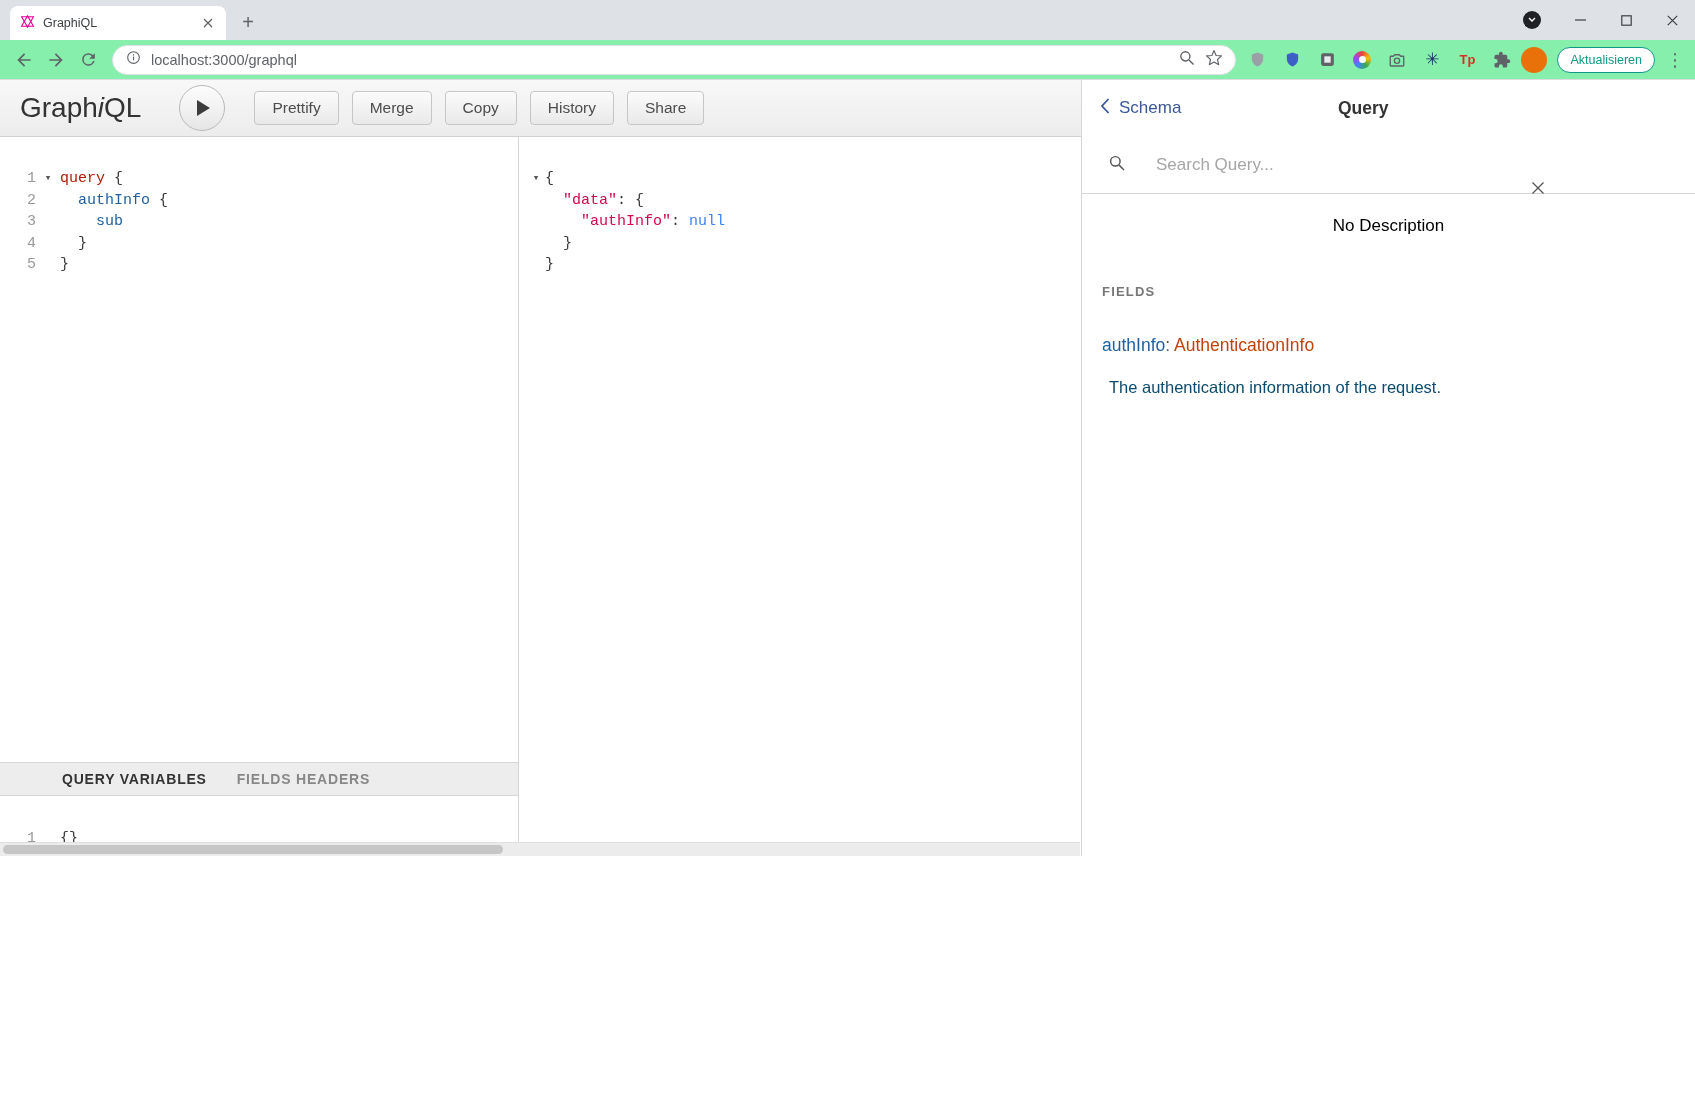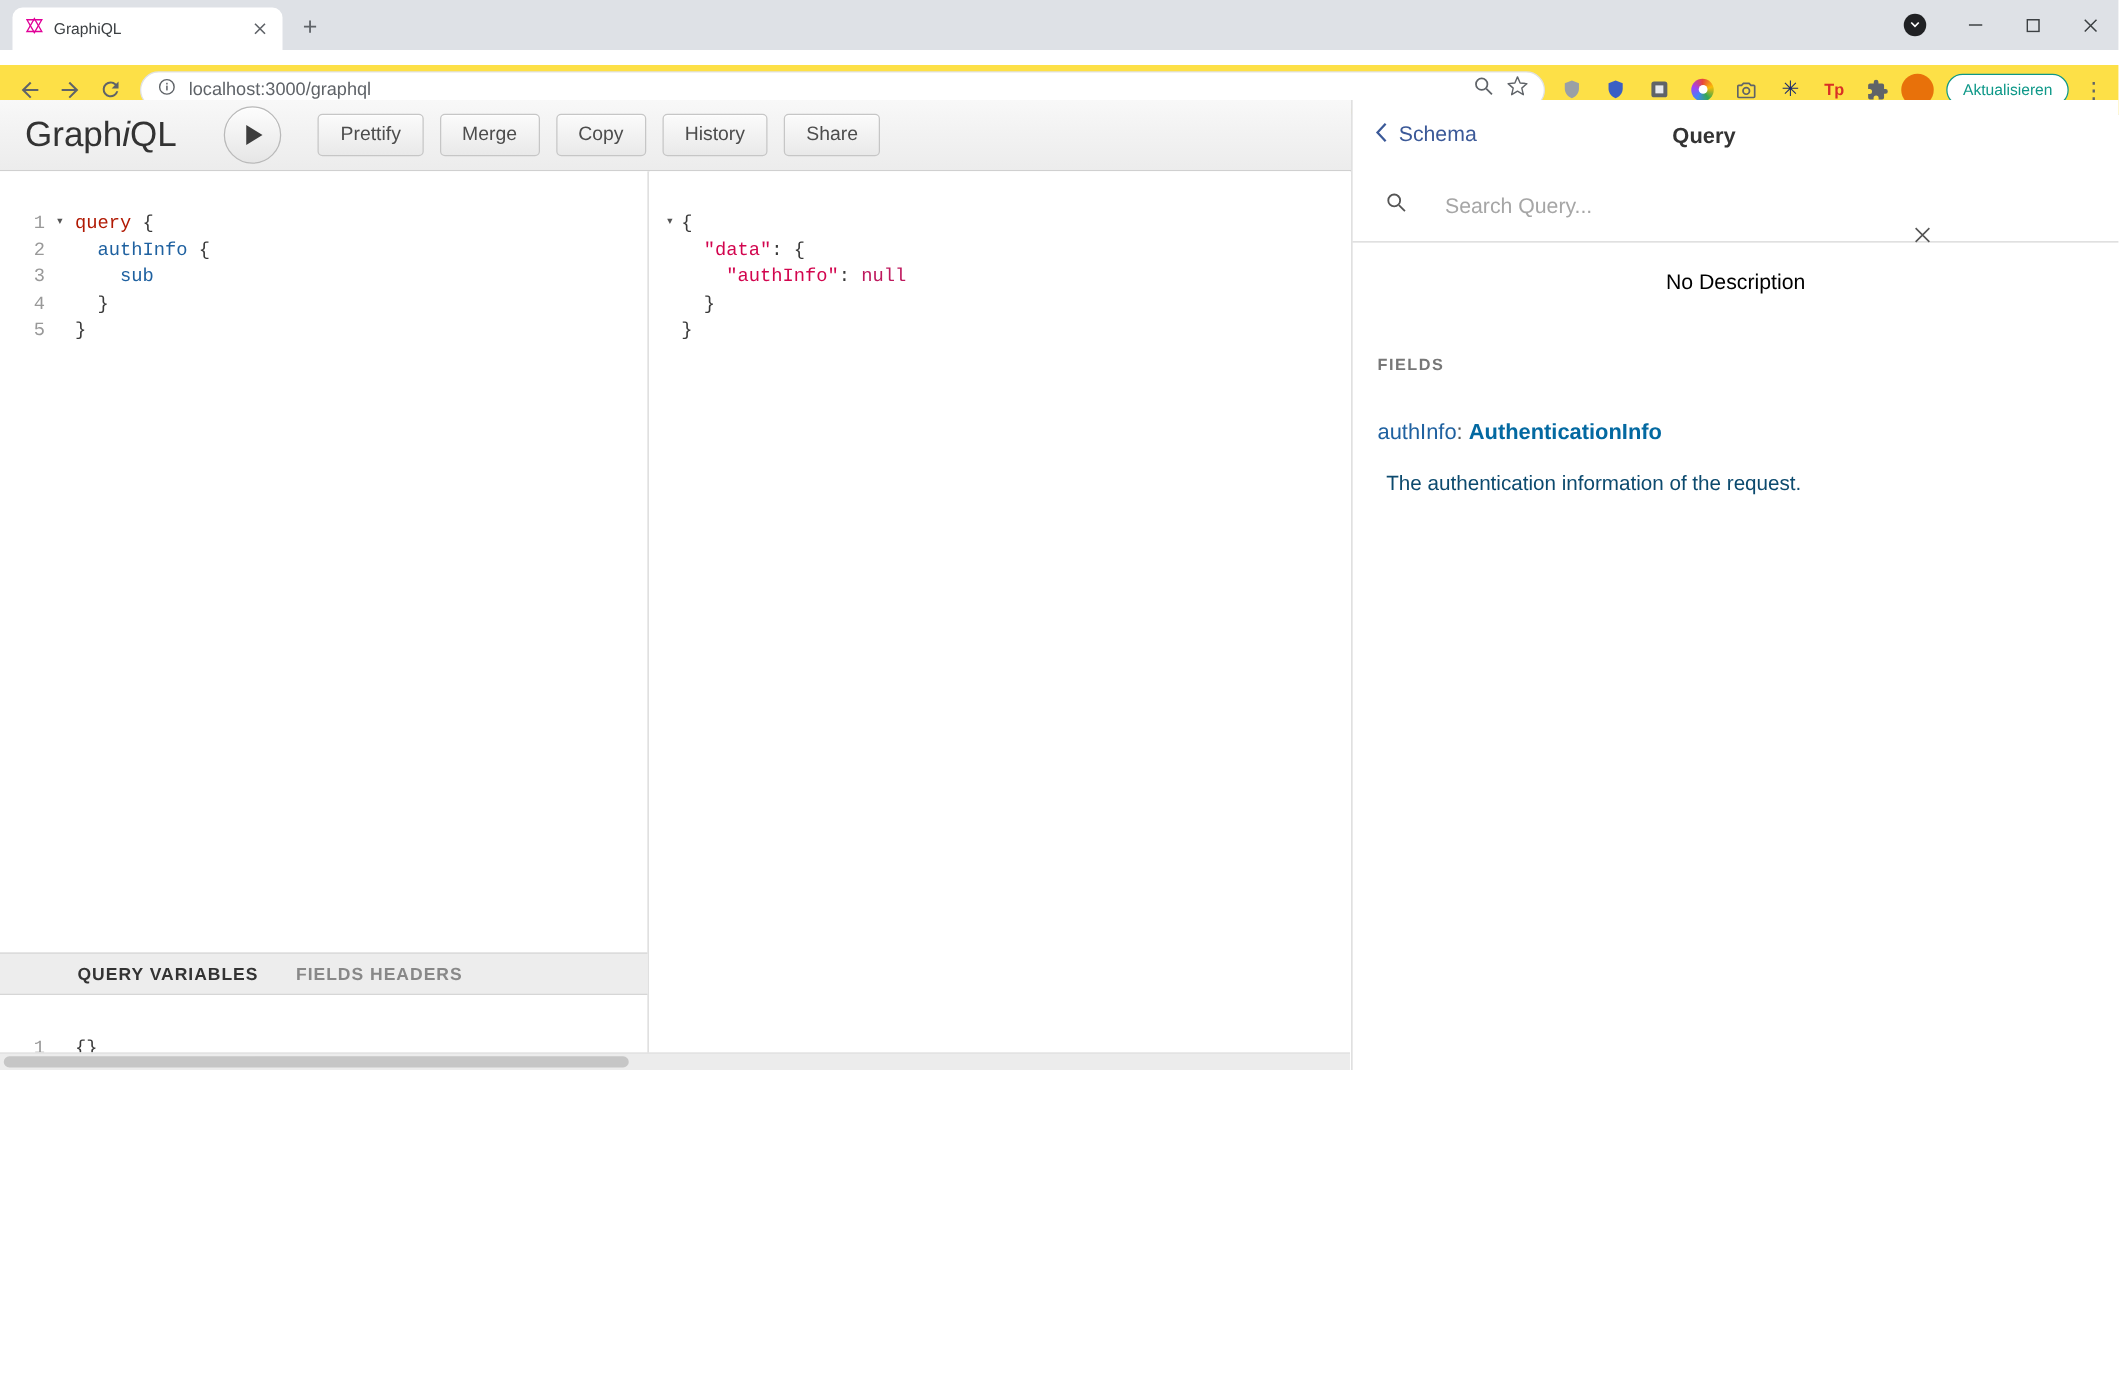--- a/index.html
+++ b/index.html
@@ -10,21 +10,21 @@
   
   .tabstrip { position:absolute; top:0; left:0; right:0; height:40px; background:#dee1e6; display:flex; align-items:flex-end; }
   .tab { position:relative; margin-left:10px; width:216px; height:34px; background:#fff; border-radius:8px 8px 0 0; display:flex; align-items:center; padding:0 10px; gap:8px; }
   .tab-title { font-size:12.5px; color:#3c4043; flex:1; white-space:nowrap; overflow:hidden; }
   .tab-close { width:16px; height:16px; display:flex; align-items:center; justify-content:center; border-radius:50%; }
   .newtab { width:28px; height:28px; margin:0 0 4px 8px; display:flex; align-items:center; justify-content:center; font-size:20px; color:#5f6368; border-radius:50%; }
   .strip-right { position:absolute; right:0; top:0; height:40px; display:flex; align-items:center; }
   .tabsearch { width:18px; height:18px; border-radius:50%; background:#202124; display:flex; align-items:center; justify-content:center; margin-right:16px; }
   .winctl { width:46px; height:40px; display:flex; align-items:center; justify-content:center; }
 
-  .navbar { position:absolute; top:52px; left:0; right:0; height:40px; background:#fde047; border-bottom:1px solid #dadce0; display:flex; align-items:center; padding:0 8px; }
+  .navbar { position:absolute; top:40px; left:0; right:0; height:40px; background:#86efac; border-bottom:1px solid #dadce0; display:flex; align-items:center; padding:0 8px; }
   .navbtn { width:32px; height:32px; border-radius:50%; display:flex; align-items:center; justify-content:center; flex:none; }
   .omnibox { flex:1; height:30px; border:1px solid #dfe1e5; border-radius:15px; background:#fff; display:flex; align-items:center; padding:0 12px; gap:9px; margin:0 8px; min-width:0; }
   .url { font-size:14.5px; color:#5f6368; flex:1; white-space:nowrap; overflow:hidden; }
   .ext-area { display:flex; align-items:center; gap:9px; margin-right:6px; }
   .ext-icon { width:26px; height:26px; display:flex; align-items:center; justify-content:center; flex:none; }
   .colorwheel { width:18px; height:18px; border-radius:50%; background:conic-gradient(#e8453c,#fbbc05,#34a853,#4285f4,#a142f4,#e8453c); display:flex; align-items:center; justify-content:center; }
   .colorwheel .dot { width:7px; height:7px; background:#fff; border-radius:50%; }
   .ext-asterisk { font-size:17px; color:#1b2a6b; line-height:1; }
   .ext-tp { font-size:13px; font-weight:bold; color:#d93025; }
   .avatar { width:26px; height:26px; border-radius:50%; background:#E8710A; flex:none; }
@@ -54,39 +54,39 @@
   
   .cm { font-family:"Liberation Mono","DejaVu Sans Mono",monospace; font-size:15px; line-height:21.5px; }
   .pad-code { padding-top:31px; }
   .cm-row { display:flex; }
   .cm-ln { width:36px; text-align:right; color:#999; flex:none; }
   .cm-fold { width:24px; text-align:center; color:#555; font-size:11px; flex:none; line-height:21.5px; }
   .cm-code { white-space:pre; color:#393939; }
   .tok-kw  { color:#B11A04; }
   .tok-field { color:#1F61A0; }
   .tok-key { color:#D2054E; }
-  .tok-atom { color:#be185d; }
+  .tok-atom { color:#3b82f6; }
   .r-fold { width:18px; text-align:center; color:#555; font-size:11px; flex:none; line-height:21.5px; }
 
   
   .doc-pane { position:absolute; top:80px; left:1081px; right:0; bottom:0; background:#fff; border-left:1px solid #d6d6d6; }
   .doc-header { height:56px; display:flex; align-items:center; padding:0 150px 0 18px; }
   .doc-back { display:flex; align-items:center; gap:9px; color:#3B5998; font-size:17px; white-space:nowrap; }
   .doc-title { flex:1; text-align:center; font-size:17.5px; font-weight:bold; color:#333; }
   .doc-close { width:22px; height:22px; display:flex; align-items:center; justify-content:center; position:absolute; right:146px; top:97px; }
   .doc-search { height:58px; display:flex; align-items:center; gap:10px; padding:0 26px; border-bottom:1px solid #d6d6d6; }
   .doc-search input { border:none; outline:none; font-size:17px; color:#333; flex:1; font-family:"Liberation Sans",sans-serif; background:transparent;margin-left:20px; }
   .doc-search input::placeholder { color:#a6a6a6; }
   .doc-body { padding:0 20px; }
   .doc-nodesc { margin-top:22px; font-size:17px; color:#000000;text-align:center; }
   .doc-fields-label { margin-top:48px; font-size:13px; font-weight:bold; letter-spacing:1.2px; color:#777; }
   .doc-field-row { margin-top:36px; font-size:17.5px; }
   .field-name { color:#1F61A0; }
   .field-colon { color:#555; }
-  .type-name { color:#0369a1;font-weight:bold; }
+  .type-name { color:#c2410c; }
   .doc-field-desc { margin-top:22px; margin-left:7px; font-size:16.5px; color:#0c4a6e; }
 </style>
 </head>
 <body>
 
 <div class="window">
 
   <div class="tabstrip">
     <div class="tab">
       <span>

